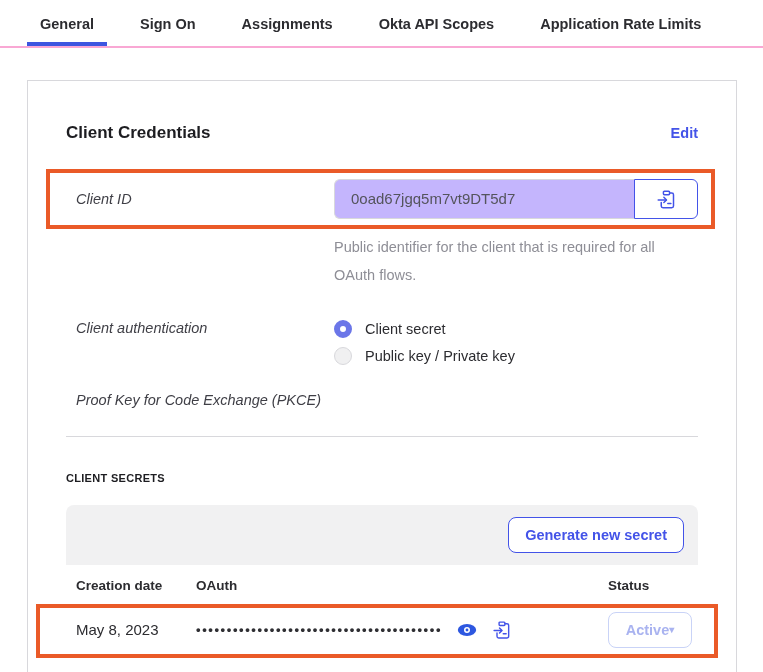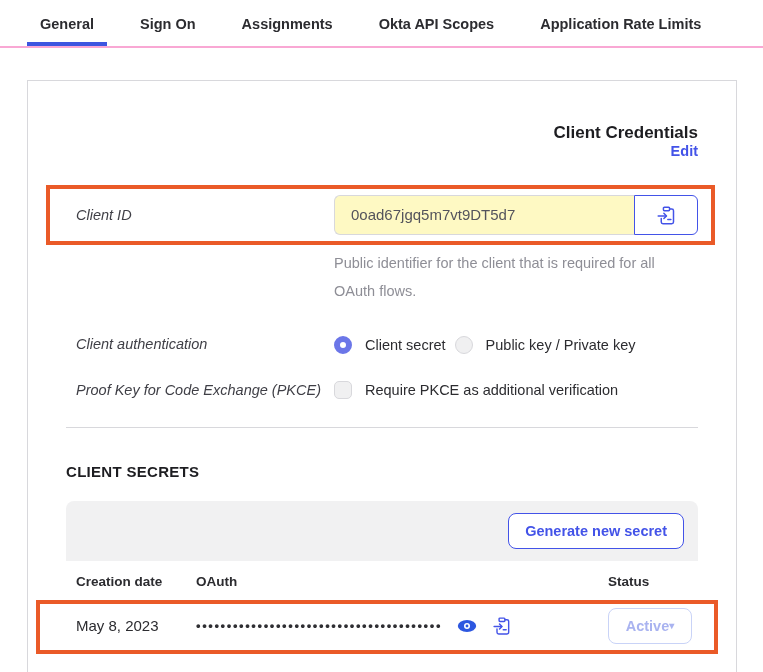--- a/index.html
+++ b/index.html
@@ -11,52 +11,52 @@
   
   .tabs { display:flex; align-items:flex-end; height:48px; padding-left:27px;
           border-bottom:2px solid #f9a8d4; }
   .tab { padding:0 13px 14px; margin-right:20px; font-size:14.5px; font-weight:700;
          color:#2c2c30; cursor:pointer; white-space:nowrap; }
   .tab.active { padding-bottom:10px; border-bottom:4px solid #3d56e0; }
   
   .card { position:absolute; left:27px; top:80px; width:710px; height:592px;
           border:1px solid #d8d8dc; border-bottom:none; background:#fff;
           padding:0 38px; }
-  .card-header { display:flex; justify-content:space-between; align-items:flex-end;
-                 margin-top:42px;flex-direction:column; }
+  .card-header { display:flex; justify-content:space-between; align-items:center;
+                 margin-top:42px; }
   .card-title { font-size:17px; font-weight:700; color:#1d1d21; }
   .edit-link { font-size:14.5px; font-weight:700; color:#4353e8; cursor:pointer;padding-left:32px; }
   
   .form-row { display:grid; grid-template-columns:258px 1fr; padding-left:10px;
               align-items:center; }
   .form-label { font-size:14.5px; color:#3f3f46;font-style:italic; }
   
   .row-clientid { position:relative; margin-top:36px; height:40px; align-items:center; }
   .hl-box { position:absolute; border:4px solid #ea5a28; pointer-events:none; z-index:5; }
   .hl-clientid { left:-20px; right:-17px; top:-10px; bottom:-10px; }
   .field-group { display:flex; height:40px; }
-  .input-box { flex:1; background:#fef9c3; border:1px solid #d8d8dc; border-right:none;
+  .input-box { flex:1; background:#c4b5fd; border:1px solid #d8d8dc; border-right:none;
                border-radius:6px 0 0 6px; line-height:38px; padding-left:16px;
                font-size:15px; color:#54545c; }
   .copy-btn { width:64px; background:#fff; border:1px solid #4353e8; border-radius:0 6px 6px 0;
               display:flex; align-items:center; justify-content:center; cursor:pointer; }
   .row-help { margin-top:14px; align-items:start; }
   .help-text { font-size:14.5px; line-height:1.95; color:#8e8e96; max-width:370px; }
   .row-auth { margin-top:30px; align-items:start; }
-  .option-list { display:flex; flex-direction:row; gap:9px; }
+  .option-list { display:flex; flex-direction:column; gap:9px; }
   .option { display:flex; align-items:center; font-size:14.5px; color:#2c2c30; cursor:pointer; }
   .radio { width:18px; height:18px; border-radius:50%; margin-right:13px; flex:none;
            background:#f0f0f1; border:1px solid #d8d8dc; }
   .radio.selected { background:#fff; border:6px solid #6b76e8; }
   .checkbox { width:18px; height:18px; border-radius:5px; margin-right:13px; flex:none;
               background:#f0f0f1; border:1px solid #d8d8dc; }
   .row-pkce { margin-top:27px; }
   .divider { border:none; border-top:1px solid #d8d8dc; margin-top:28px; }
   
-  .secrets-heading { margin-top:35px; font-size:15px; font-weight:700;
+  .secrets-heading { margin-top:35px; font-size:11px; font-weight:700;
                      letter-spacing:.3px; color:#1d1d21; }
   .secrets-table { margin-top:21px; }
   .toolbar { height:60px; background:#f1f1f2; border-radius:8px 8px 0 0;
              display:flex; align-items:center; justify-content:flex-end; padding-right:14px; }
   .gen-btn { height:36px; padding:0 16px; background:#fff; color:#4353e8;
              border:1px solid #4353e8; border-radius:8px; font-size:14.5px; font-weight:700;
              font-family:"Liberation Sans",sans-serif; cursor:pointer; }
   .thead, .trow { display:grid; grid-template-columns:120px 412px 1fr;
                   align-items:center; padding-left:10px; }
   .thead { height:42px; font-size:13.5px; font-weight:700; color:#2c2c30;
@@ -125,24 +125,20 @@
       </label>
       <label class="option">
         <span class="radio"></span>
         <span>Public key / Private key</span>
       </label>
     </div>
   </div>
 
   <div class="form-row row-pkce">
     <span class="form-label">Proof Key for Code Exchange (PKCE)</span>
-    <label class="option">
-      <span class="checkbox"></span>
-      <span>Require PKCE as additional verification</span>
-    </label>
   </div>
 
   <hr class="divider">
 
   <h3 class="secrets-heading">CLIENT SECRETS</h3>
 
   <div class="secrets-table">
     <div class="toolbar">
       <button class="gen-btn">Generate new secret</button>
     </div>

